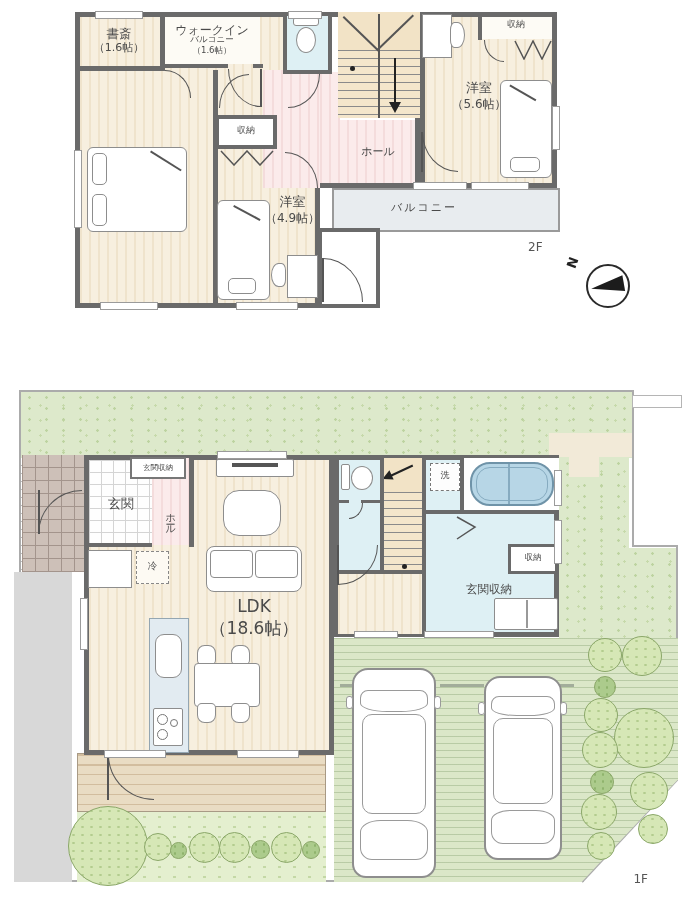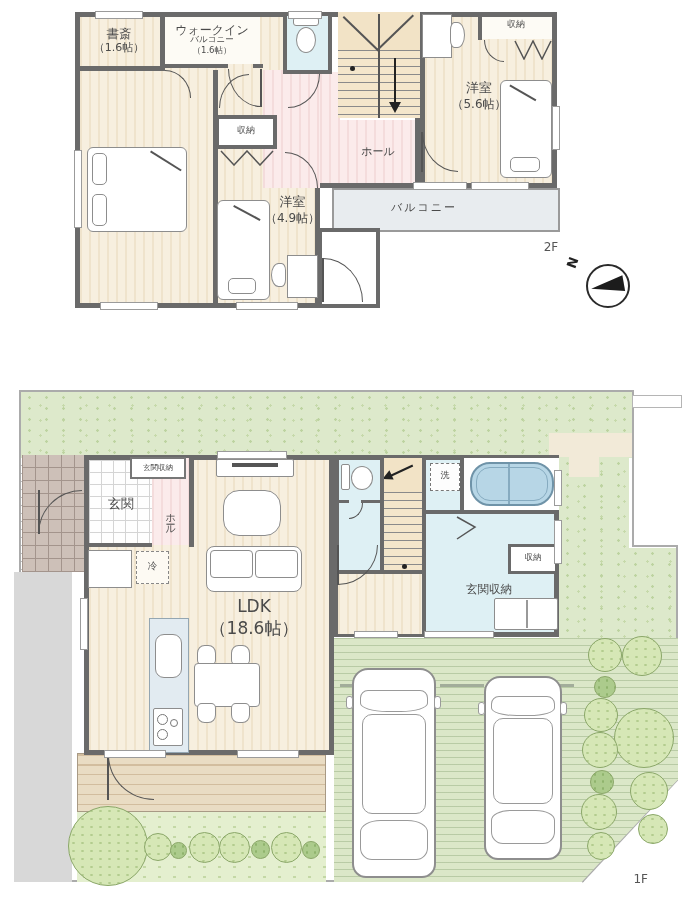--- a/index.html
+++ b/index.html
@@ -125,21 +125,21 @@
 
     <div class="a win" style="left:95px;top:11px;width:48px;height:8px"></div>
     <div class="a win" style="left:288px;top:11px;width:34px;height:8px"></div>
     <div class="a win" style="left:74px;top:150px;width:8px;height:78px"></div>
     <div class="a win" style="left:100px;top:302px;width:58px;height:8px"></div>
     <div class="a win" style="left:236px;top:302px;width:62px;height:8px"></div>
     <div class="a win" style="left:552px;top:106px;width:8px;height:44px"></div>
     <div class="a win" style="left:413px;top:182px;width:54px;height:8px"></div>
     <div class="a win" style="left:471px;top:182px;width:58px;height:8px"></div>
 
-    <div class="a lbl" style="left:528px;top:240px;width:46px;font-size:12px;color:#555;text-align:center">2F</div>
+    <div class="a lbl" style="left:528px;top:240px;width:46px;font-size:12px;color:#555;text-align:left">2F</div>
     <div class="a" style="left:586px;top:264px;width:44px;height:44px;border:2px solid #2a2a2a;border-radius:50%;background:#fff"></div>
     <div class="a" style="left:591px;top:278px;width:0;height:0;border-top:8px solid transparent;border-bottom:8px solid transparent;border-right:33px solid #1c1c1c;transform:rotate(-10deg)"></div>
     <div class="a lbl" style="left:563px;top:255px;width:20px;font-size:13px;font-weight:bold;color:#222;transform:rotate(-70deg)">N</div>
   </div>
 
   <div class="a" style="left:4px;top:380px;width:692px;height:520px">
 
     <div class="a bound" style="left:15px;top:10px;width:2px;height:492px"></div>
     <div class="a" style="left:17px;top:10px;width:7px;height:492px;background:repeating-linear-gradient(0deg,#bbb 0 1px,transparent 1px 8px)"></div>
     <div class="a bound" style="left:15px;top:10px;width:615px;height:2px"></div>

